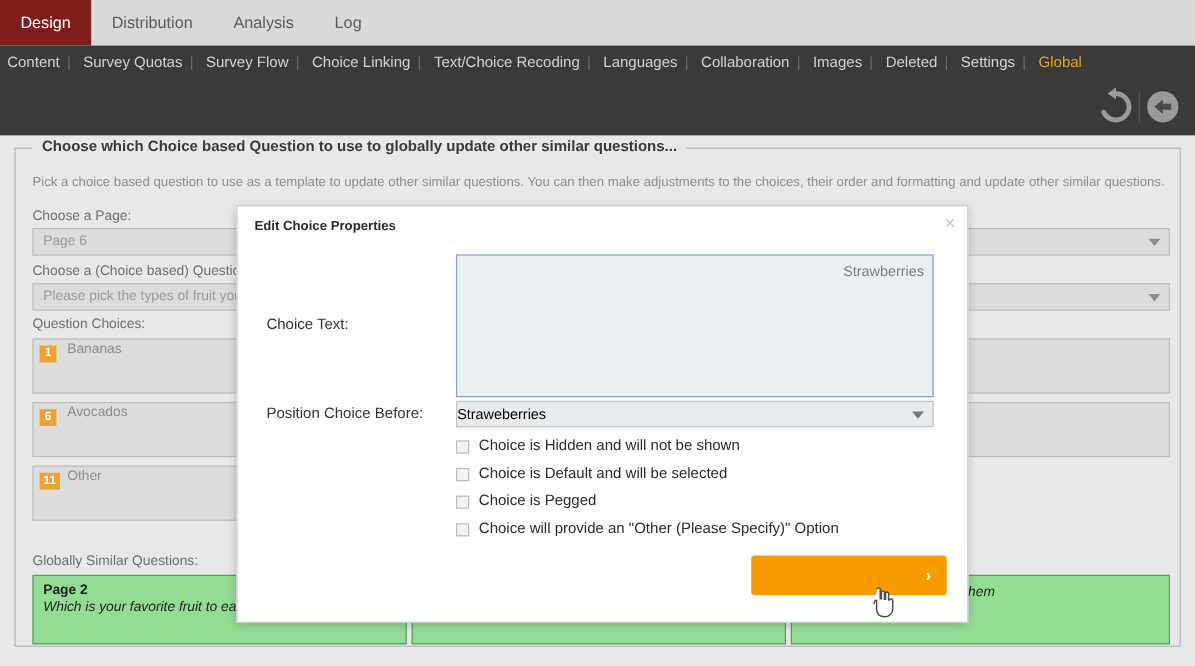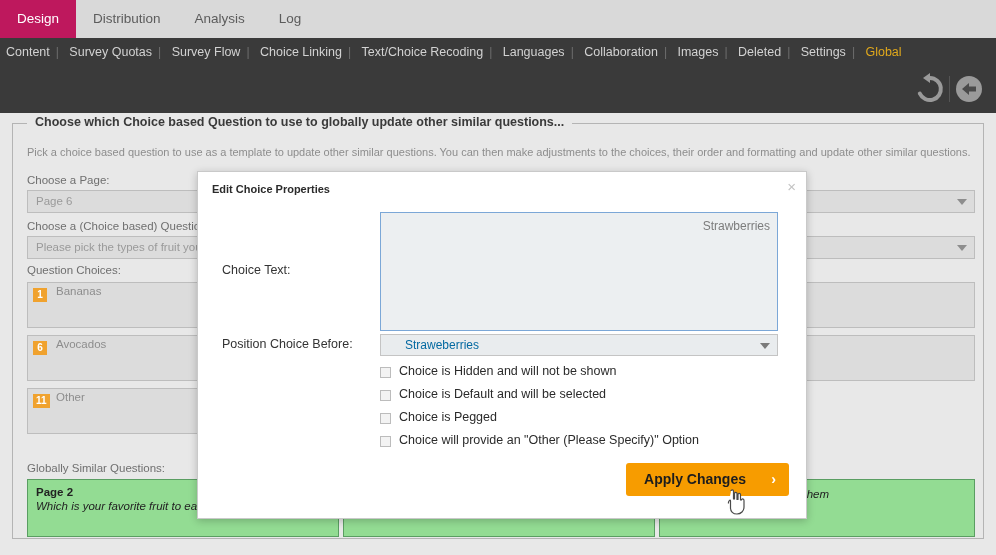--- a/index.html
+++ b/index.html
@@ -12,21 +12,21 @@
   }
   #app { position: relative; width: 996px; height: 555px; background: #e8e8e8; }
 
   
   .topbar { position: absolute; left: 0; top: 0; width: 996px; height: 113px; background: #3a3a3a; }
   .tabstrip { position: absolute; left: 0; top: 0; width: 996px; height: 38px; background: #d9d9d9; }
   .tab {
     position: relative; float: left; height: 38px; line-height: 38px;
     padding: 0 17px; font-size: 13.5px; color: #5c5c5c;
   }
-  .tab.active { background: #be185d; color: #ffffff; }
+  .tab.active { background: #7f1d1d; color: #ffffff; }
 
   .subnav { position: absolute; left: 0; top: 38px; width: 996px; height: 29px; }
   .subnav-inner { white-space: nowrap; }
   .subitem {
     display: inline-block; height: 29px; line-height: 29px;
     font-size: 12.5px; color: #d2d2d2; padding: 0 6px;
   }
   .subitem.global { color: #e0a81c; }
   .subsep { display: inline-block; color: #6e6e6e; font-size: 12px; line-height: 29px; }
 
@@ -102,21 +102,21 @@
   }
   .m-label { position: absolute; font-size: 12.5px; color: #333; }
   .m-textarea {
     position: absolute; left: 182px; top: 40px; width: 398px; height: 119px;
     border: 1px solid #7ba7d7; background: #eceff1;
     font-size: 12px; color: #7c7c7c; padding: 6px 7px; line-height: 15px; text-align: right;
   }
   .m-select {
     position: absolute; left: 182px; top: 162px; width: 398px; height: 22px;
     border: 1px solid #c4c4c4; background: #e9ecee;
-    font-size: 12px; color: #0369a1; line-height: 20px; padding-left: 24px;
+    font-size: 12px; color: #000000; line-height: 20px; padding-left: 0;
   }
   .m-select .select-arrow { top: 8px; border-top-color: #7a7a7a; }
 
   .cbrow { position: absolute; left: 182px; height: 22px; }
   .cbbox {
     position: absolute; left: 0; top: 3px; width: 11px; height: 11px;
     border: 1px solid #bcbcbc; background: #f3f3f3;
   }
   .cblabel { position: absolute; left: 19px; top: 0; font-size: 12.5px; color: #2b2b2b; white-space: nowrap; }
 
@@ -267,21 +267,20 @@
     <div class="cbrow" style="top:238px;">
       <span class="cbbox"></span>
       <span class="cblabel">Choice is Pegged</span>
     </div>
     <div class="cbrow" style="top:261px;">
       <span class="cbbox"></span>
       <span class="cblabel">Choice will provide an "Other (Please Specify)" Option</span>
     </div>
 
     <div class="apply-btn">
-      <span class="apply-text">Apply Changes</span>
       <span class="apply-chev">›</span>
     </div>
 
     <div class="cursor-hand">
       <svg width="22" height="28" viewBox="0 0 22 28">
         <path d="M5 3 C5 1.5 7.5 1.5 7.5 3 L7.5 11 L8.5 11 L8.5 5.5 C8.5 4 11 4 11 5.5 L11 11.5 L12 11.5 L12 6.5 C12 5 14.5 5 14.5 6.5 L14.5 12 L15.5 12 C15.5 10.5 18 10.5 18 12.5 L18 19 C18 23 15 26 11 26 C7 26 4.5 23.5 4.5 20 L4.5 13 C4.5 11 2 13 2.5 15.5" fill="#ffffff" stroke="#4a4a4a" stroke-width="1.2" stroke-linejoin="round"></path>
       </svg>
     </div>
   </div>
 

